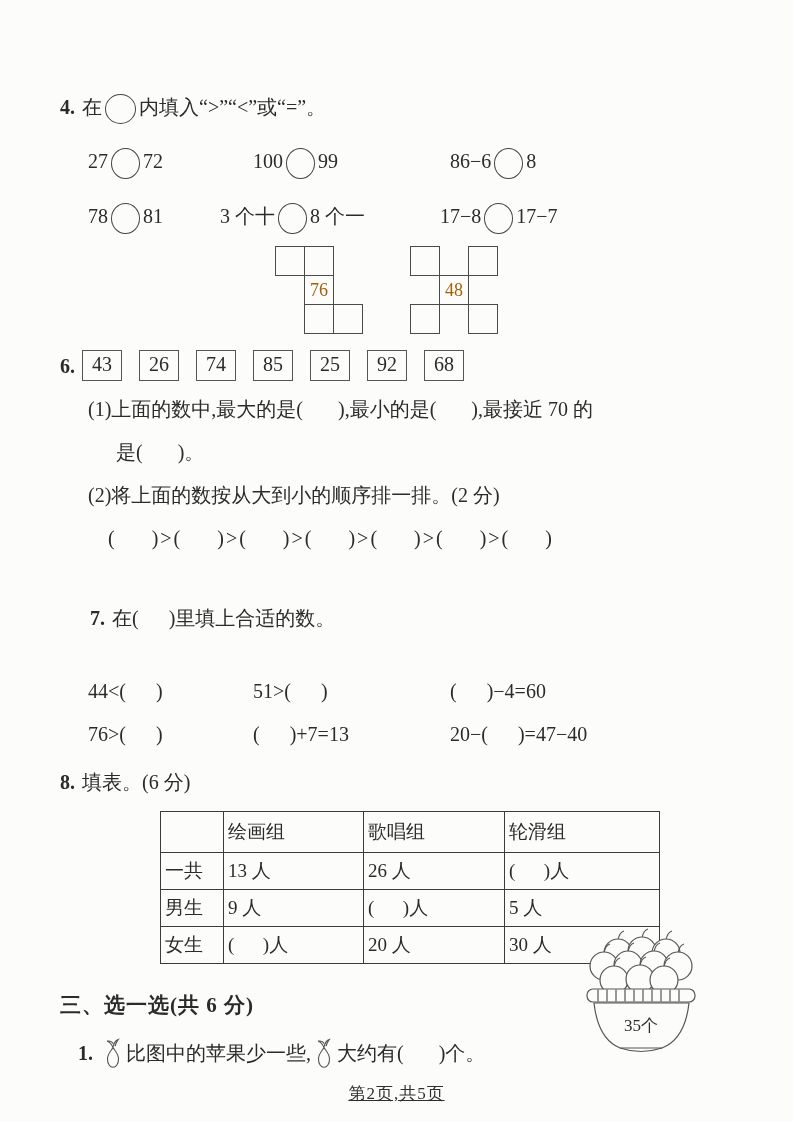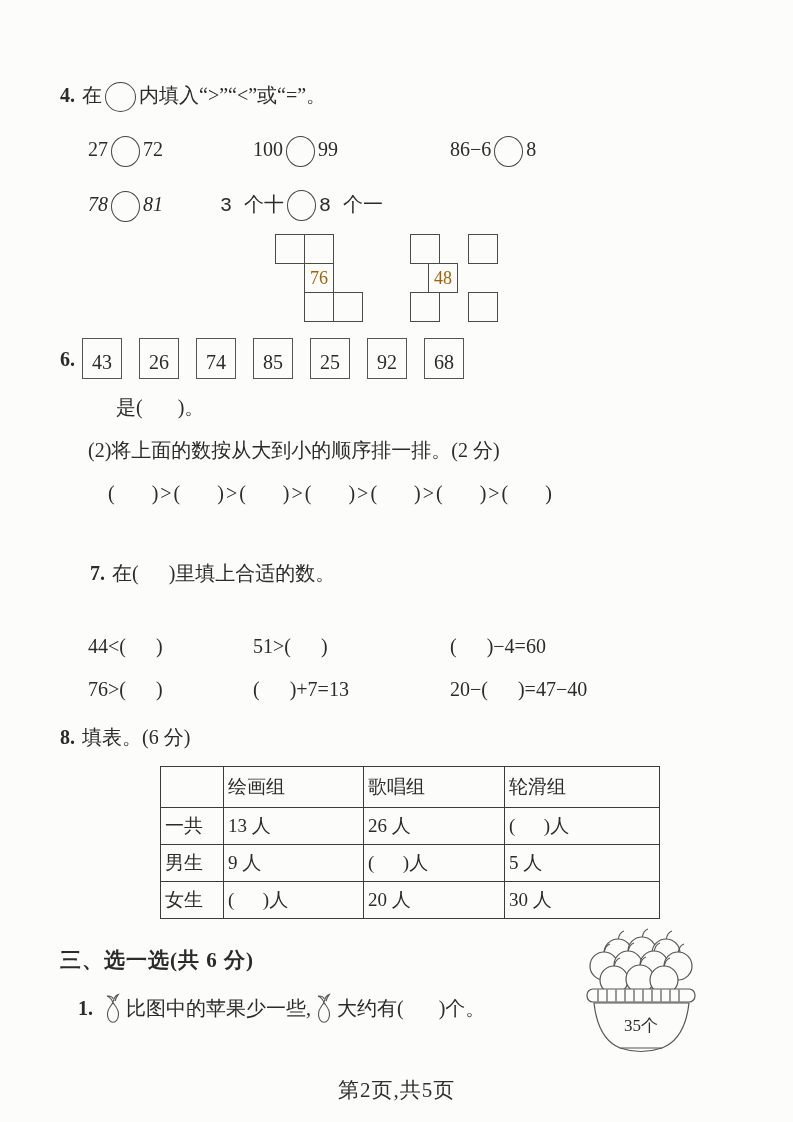--- a/index.html
+++ b/index.html
@@ -5,46 +5,46 @@
   html,body { margin:0; padding:0; background:#e9e9e7; }
   .page {
     position:relative; width:793px; height:1122px; margin:0 auto;
     background:#fcfcfa; color:#2b2b2b; overflow:hidden;
     font-family:"Liberation Serif","DejaVu Serif",serif;
     font-size:20px; line-height:1.5;
   }
   .content { padding:80px 36px 0 60px; }
   .pre { white-space:pre-wrap; }
   .q-num { font-weight:bold; margin-right:7px; }
-  .q-title { margin-top:0; }
+  .q-title { margin-top:12px; }
 
   
   .cmp-circle {
     display:inline-block; width:29px; height:31px; box-sizing:border-box;
     border:1.6px solid #454545; border-radius:50%;
     vertical-align:middle; margin:0 3px; background:transparent;
   }
   .title-circle { width:31px; height:30px; }
   .q4-row { display:flex; align-items:center; margin:22px 0 0 28px; }
   .q4-row .c1 { width:165px; } .q4-row .c2 { width:197px; }
-  .q4-row.r2 .c1 { width:132px;font-style:italic; } .q4-row.r2 .c2 { width:220px;font-family:Liberation Mono, monospace; }
+  .q4-row.r2 .c1 { width:132px; } .q4-row.r2 .c2 { width:220px; }
 
   
   .q5-figs { position:relative; height:92px; margin-top:10px; }
   .hc-fig { position:absolute; top:2px; width:89px; height:89px; }
   .hc-cell {
     position:absolute; width:30px; height:30px; box-sizing:border-box;
     border:1.2px solid #4a4a4a; display:flex; align-items:center;
     justify-content:center; font-size:18px; color:#a16207;
   }
 
   
   .q6-boxes { display:flex; align-items:center; margin-top:14px; }
   .num-box {
-    display:inline-block; border:1.2px solid #555; padding:10px 9px 2px;
+    display:inline-block; border:1.2px solid #555; padding:0 9px 2px;
     margin-right:17px; font-size:20px; line-height:1.35;
   }
   .sub-line { margin:13px 0 0 28px; }
   .sub-line.indent2 { margin-left:56px; }
 
   
   .q7-row { display:flex; margin:13px 0 0 28px; }
   .q7-row .c1 { width:165px; } .q7-row .c2 { width:197px; }
 
   
@@ -59,69 +59,71 @@
   
   .sec-title { font-size:21px; font-weight:bold; margin-top:26px; letter-spacing:1px;font-family:Liberation Serif, serif; }
   .s3q1 { display:flex; align-items:center; margin:16px 0 0 18px; }
   .pear { margin:0 2px; flex:0 0 auto; }
 
   
   .basket-wrap { position:absolute; left:568px; top:918px; }
 
   .footer {
     position:absolute; left:0; bottom:16px; width:100%;
-    text-align:center; font-size:21px; color:#2f2f2f; letter-spacing:1px;
+    text-align:center; font-size:17px; color:#2f2f2f; letter-spacing:1px;text-decoration:underline;
   }
 </style>
 </head>
 <body>
 
 <div class="page">
   <div class="content">
 
     <div class="q-title">
       <span class="q-num">4.</span><span>在</span><span class="cmp-circle title-circle"></span><span>内填入“&gt;”“&lt;”或“=”。</span>
     </div>
     <div class="q4-row">
       <span class="c1"><span>27</span><span class="cmp-circle"></span><span>72</span></span>
       <span class="c2"><span>100</span><span class="cmp-circle"></span><span>99</span></span>
       <span class="c3"><span>86−6</span><span class="cmp-circle"></span><span>8</span></span>
     </div>
     <div class="q4-row r2">
       <span class="c1"><span>78</span><span class="cmp-circle"></span><span>81</span></span>
       <span class="c2"><span>3 个十</span><span class="cmp-circle"></span><span>8 个一</span></span>
+      <span class="c3"><span>17−8</span><span class="cmp-circle"></span><span>17−7</span></span>
     </div>
 
     <div class="q5-figs">
       <div class="hc-fig" style="left:215px">
         <div class="hc-cell" style="left:0;top:0"></div>
         <div class="hc-cell" style="left:29px;top:0"></div>
         <div class="hc-cell" style="left:29px;top:29px">76</div>
         <div class="hc-cell" style="left:29px;top:58px"></div>
         <div class="hc-cell" style="left:58px;top:58px"></div>
       </div>
       <div class="hc-fig" style="left:350px">
         <div class="hc-cell" style="left:0;top:0"></div>
         <div class="hc-cell" style="left:58px;top:0"></div>
-        <div class="hc-cell" style="left:18px;top:29px">48</div>
+        <div class="hc-cell" style="left:29px;top:29px">48</div>
         <div class="hc-cell" style="left:0;top:58px"></div>
         <div class="hc-cell" style="left:58px;top:58px"></div>
       </div>
     </div>
 
     <div class="q6-boxes">
       <span class="q-num">6.</span>
       <span class="num-box">43</span>
       <span class="num-box">26</span>
       <span class="num-box">74</span>
       <span class="num-box">85</span>
       <span class="num-box">25</span>
       <span class="num-box">92</span>
       <span class="num-box">68</span>
     </div>
+    <div class="sub-line pre">(1)上面的数中,最大的是(       ),最小的是(       ),最接近 70 的</div>
     <div class="sub-line indent2 pre">是(       )。</div>
     <div class="sub-line pre">(2)将上面的数按从大到小的顺序排一排。(2 分)</div>
     <div class="sub-line pre" style="margin-left:48px;letter-spacing:2px">(     )&gt;(     )&gt;(     )&gt;(     )&gt;(     )&gt;(     )&gt;(     )</div>
 
     <div class="q-title pre" style="margin-top:20px">
       <span class="q-num">7.</span><span class="pre">在(      )里填上合适的数。</span>
     </div>
     <div class="q7-row">
       <span class="c1 pre">44&lt;(      )</span>
       <span class="c2 pre">51&gt;(      )</span>

